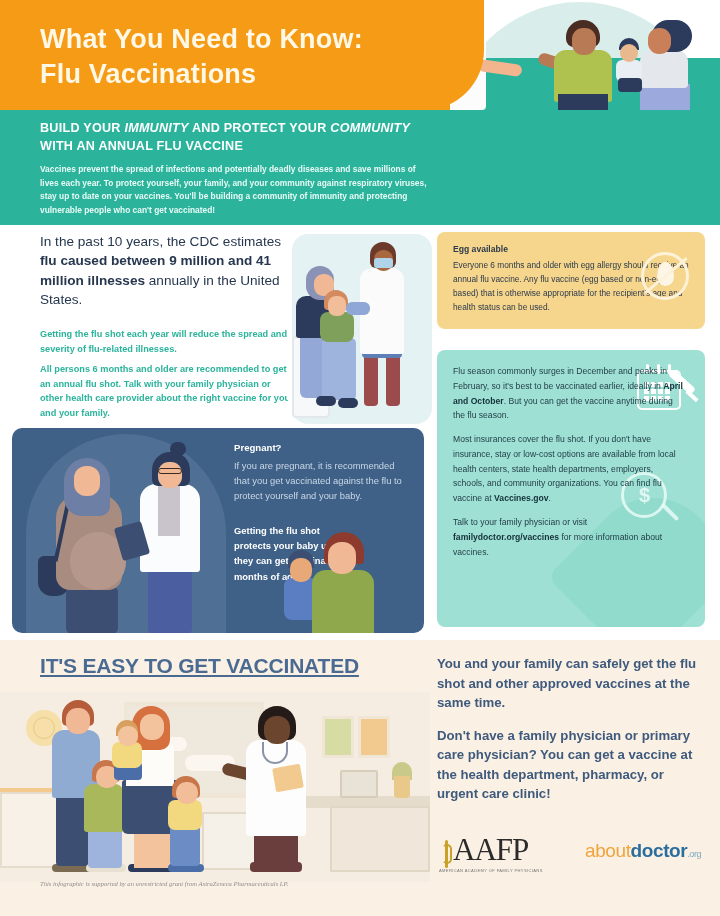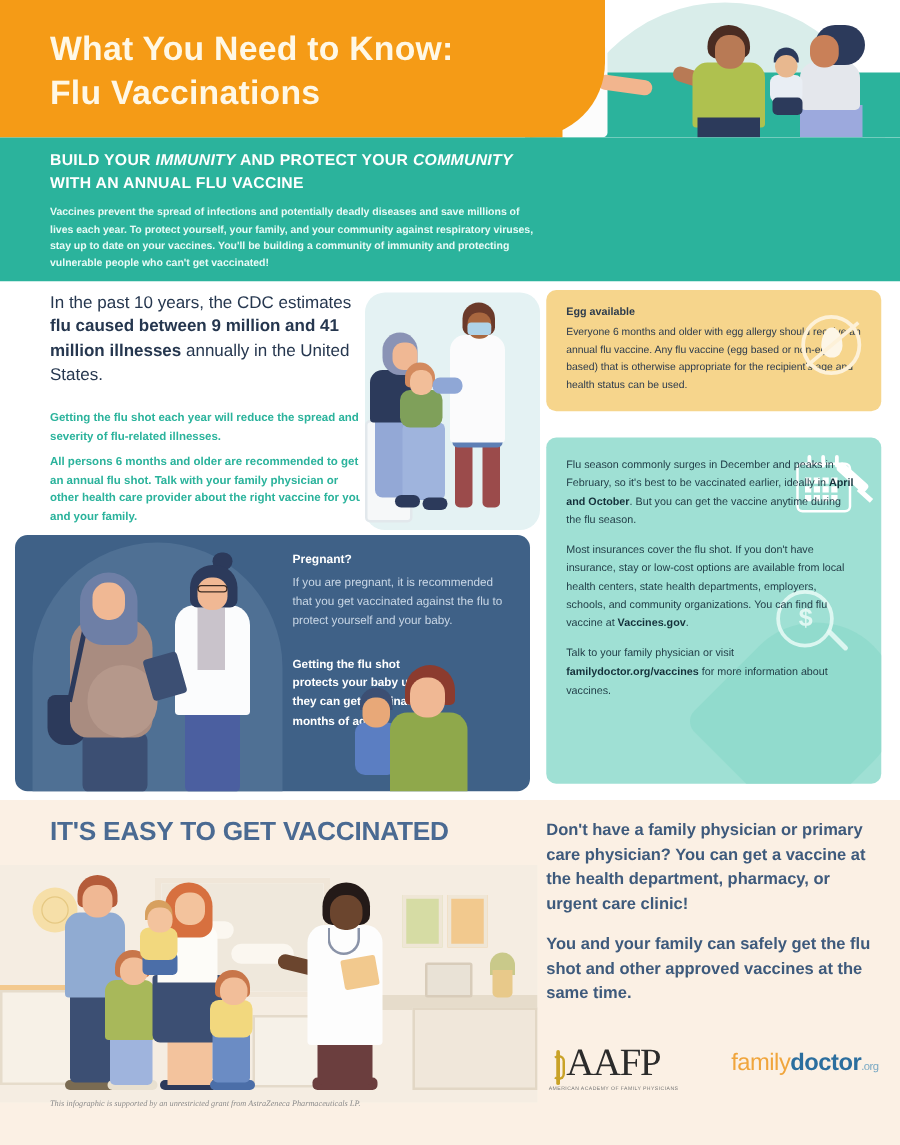--- a/index.html
+++ b/index.html
@@ -169,21 +169,21 @@
   .pm-body { position:absolute; left:300px; top:142px; width:62px; height:64px; background:#8FA84B; border-radius:14px 14px 0 0; }
   .pm-arm { position:absolute; left:284px; top:162px; width:34px; height:14px; background:#F0B894; border-radius:7px; transform:rotate(14deg); }
   .pb-hair { position:absolute; left:276px; top:122px; width:26px; height:18px; background:#3C4F73; border-radius:13px 13px 0 0; }
   .pb-face { position:absolute; left:278px; top:130px; width:22px; height:24px; background:#E8A878; border-radius:10px; }
   .pb-body { position:absolute; left:272px; top:150px; width:34px; height:42px; background:#5B7EC2; border-radius:8px; }
 
   
   .bottom { position:absolute; left:0; top:640px; width:720px; height:276px; background:#FBF0E4; }
   .bottom-title {
     position:absolute; left:40px; top:654px; width:390px;
-    color:#4A6A92; font-size:21px; font-weight:bold; letter-spacing:-0.2px;
+    color:#4A6A92; font-size:21px; font-weight:bold; letter-spacing:-0.2px;text-decoration:underline;
   }
   .bottom-art { position:absolute; left:0; top:692px; width:430px; height:190px; overflow:hidden; background:#F7EFE4; }
   .bw-wall { position:absolute; left:0; top:0; width:430px; height:190px; background:#F5EDE2; }
   .bw-window { position:absolute; left:124px; top:10px; width:140px; height:96px; background:#FFFFFF; border:5px solid #F0E6D8; }
   .bw-sky { position:absolute; left:0; top:0; width:130px; height:86px; background:#EFE8DC; }
   .bw-cloud1 { position:absolute; left:18px; top:30px; width:40px; height:14px; background:#FBF7F0; border-radius:8px; }
   .bw-cloud2 { position:absolute; left:56px; top:48px; width:50px; height:16px; background:#FBF7F0; border-radius:9px; }
   .bw-clock { position:absolute; left:26px; top:18px; width:36px; height:36px; background:#F6DFA8; border-radius:18px; }
   .bw-clockc { position:absolute; left:7px; top:7px; width:22px; height:22px; border:1.5px solid #E6C983; border-radius:11px; }
   .bw-frame1 { position:absolute; left:322px; top:24px; width:32px; height:42px; background:#D6DCA4; border:3px solid #EFE6D6; }
@@ -470,33 +470,33 @@
     <div class="bdoc-legs"></div>
     <div class="bdoc-arm"></div>
     <div class="bdoc-coat"></div>
     <div class="bdoc-steth"></div>
     <div class="bdoc-file"></div>
     <div class="bdoc-hair"></div>
     <div class="bdoc-face"></div>
   </div>
 
   <div class="bottom-copy">
+    <p>You and your family can safely get the flu shot and other approved vaccines at the same time.</p>
     <p>Don't have a family physician or primary care physician? You can get a vaccine at the health department, pharmacy, or urgent care clinic!</p>
-    <p>You and your family can safely get the flu shot and other approved vaccines at the same time.</p>
   </div>
 
   <div class="logos">
     <div class="logo-aafp">
       <div class="aafp-rod">
         <div class="aafp-rodbar"></div>
         <div class="aafp-snake"></div>
       </div>
       <div class="aafp-text">AAFP</div>
       <div class="aafp-sub">AMERICAN ACADEMY OF FAMILY PHYSICIANS</div>
     </div>
     <div class="logo-fd">
-      <span class="fd-family">family</span><span class="fd-doctor">doctor</span><span class="fd-org">.org</span>
+      <span class="fd-family">about</span><span class="fd-doctor">doctor</span><span class="fd-org">.org</span>
     </div>
   </div>
 
   <div class="footnote">This infographic is supported by an unrestricted grant from AstraZeneca Pharmaceuticals LP.</div>
 
 </div>
 
 </body></html>

